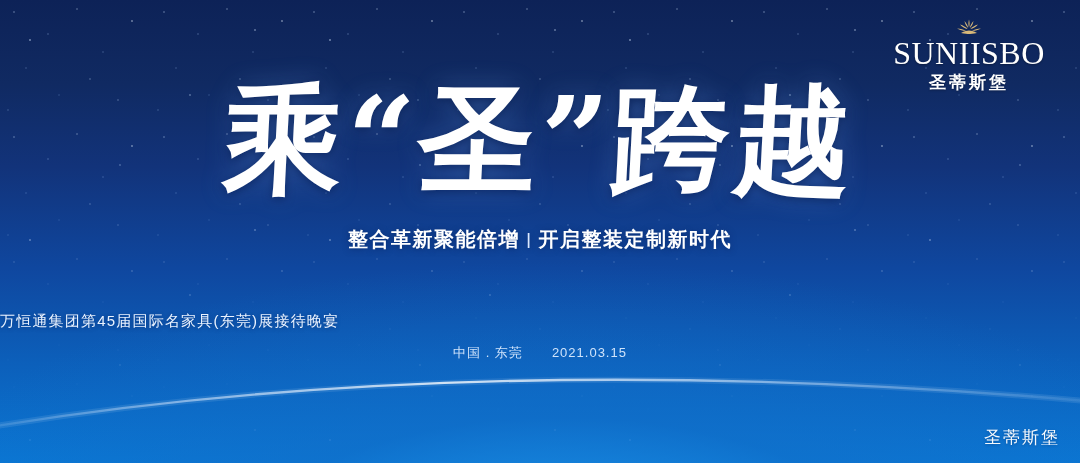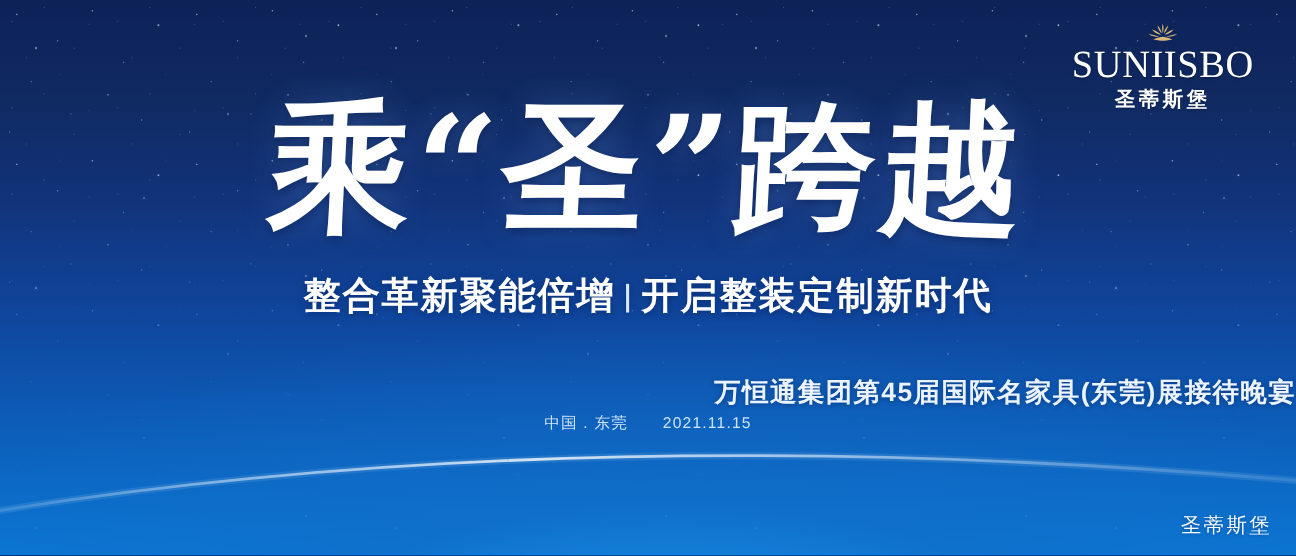--- a/index.html
+++ b/index.html
@@ -138,43 +138,43 @@
     transform: skewX(-3deg);
   }
   
   .subtitle {
     position: absolute;
     top: 226px;
     left: 0;
     width: 1080px;
     text-align: center;
     color: #ffffff;
-    font-size: 31px;
+    font-size: 20px;
     font-weight: 700;
     letter-spacing: 1.5px;
     white-space: nowrap;
     text-shadow: 0 1px 6px rgba(0,25,80,0.5);
   }
   .subtitle .sep {
     display: inline-block;
     margin: 0 6px;
     font-weight: 300;
     color: #dbe9ff;
     transform: scaleY(0.82);
   }
   
   .event-line {
     position: absolute;
     top: 312px;
     left: 0;
     width: 1080px;
-    text-align: right;
+    text-align: left;
     color: #eaf3ff;
-    font-size: 22px;
-    font-weight: 700;
+    font-size: 15px;
+    font-weight: 400;
     letter-spacing: 1.2px;
     white-space: nowrap;
     text-shadow: 0 1px 4px rgba(0,25,80,0.45);
   }
   
   .meta-line {
     position: absolute;
     top: 344px;
     left: 0;
     width: 1080px;
@@ -248,18 +248,18 @@
 
   <div class="headline">乘“圣”跨越</div>
 
   <div class="subtitle">
     <span>整合革新聚能倍增</span><span class="sep">|</span><span>开启整装定制新时代</span>
   </div>
 
   <div class="event-line">万恒通集团第45届国际名家具(东莞)展接待晚宴</div>
 
   <div class="meta-line">
-    <span class="meta-place">中国 . 东莞</span><span class="meta-date">2021.11.15</span>
+    <span class="meta-place">中国 . 东莞</span><span class="meta-date">2021.03.15</span>
   </div>
 
   <div class="watermark">圣蒂斯堡</div>
 
 </div>
 
 </body></html>

